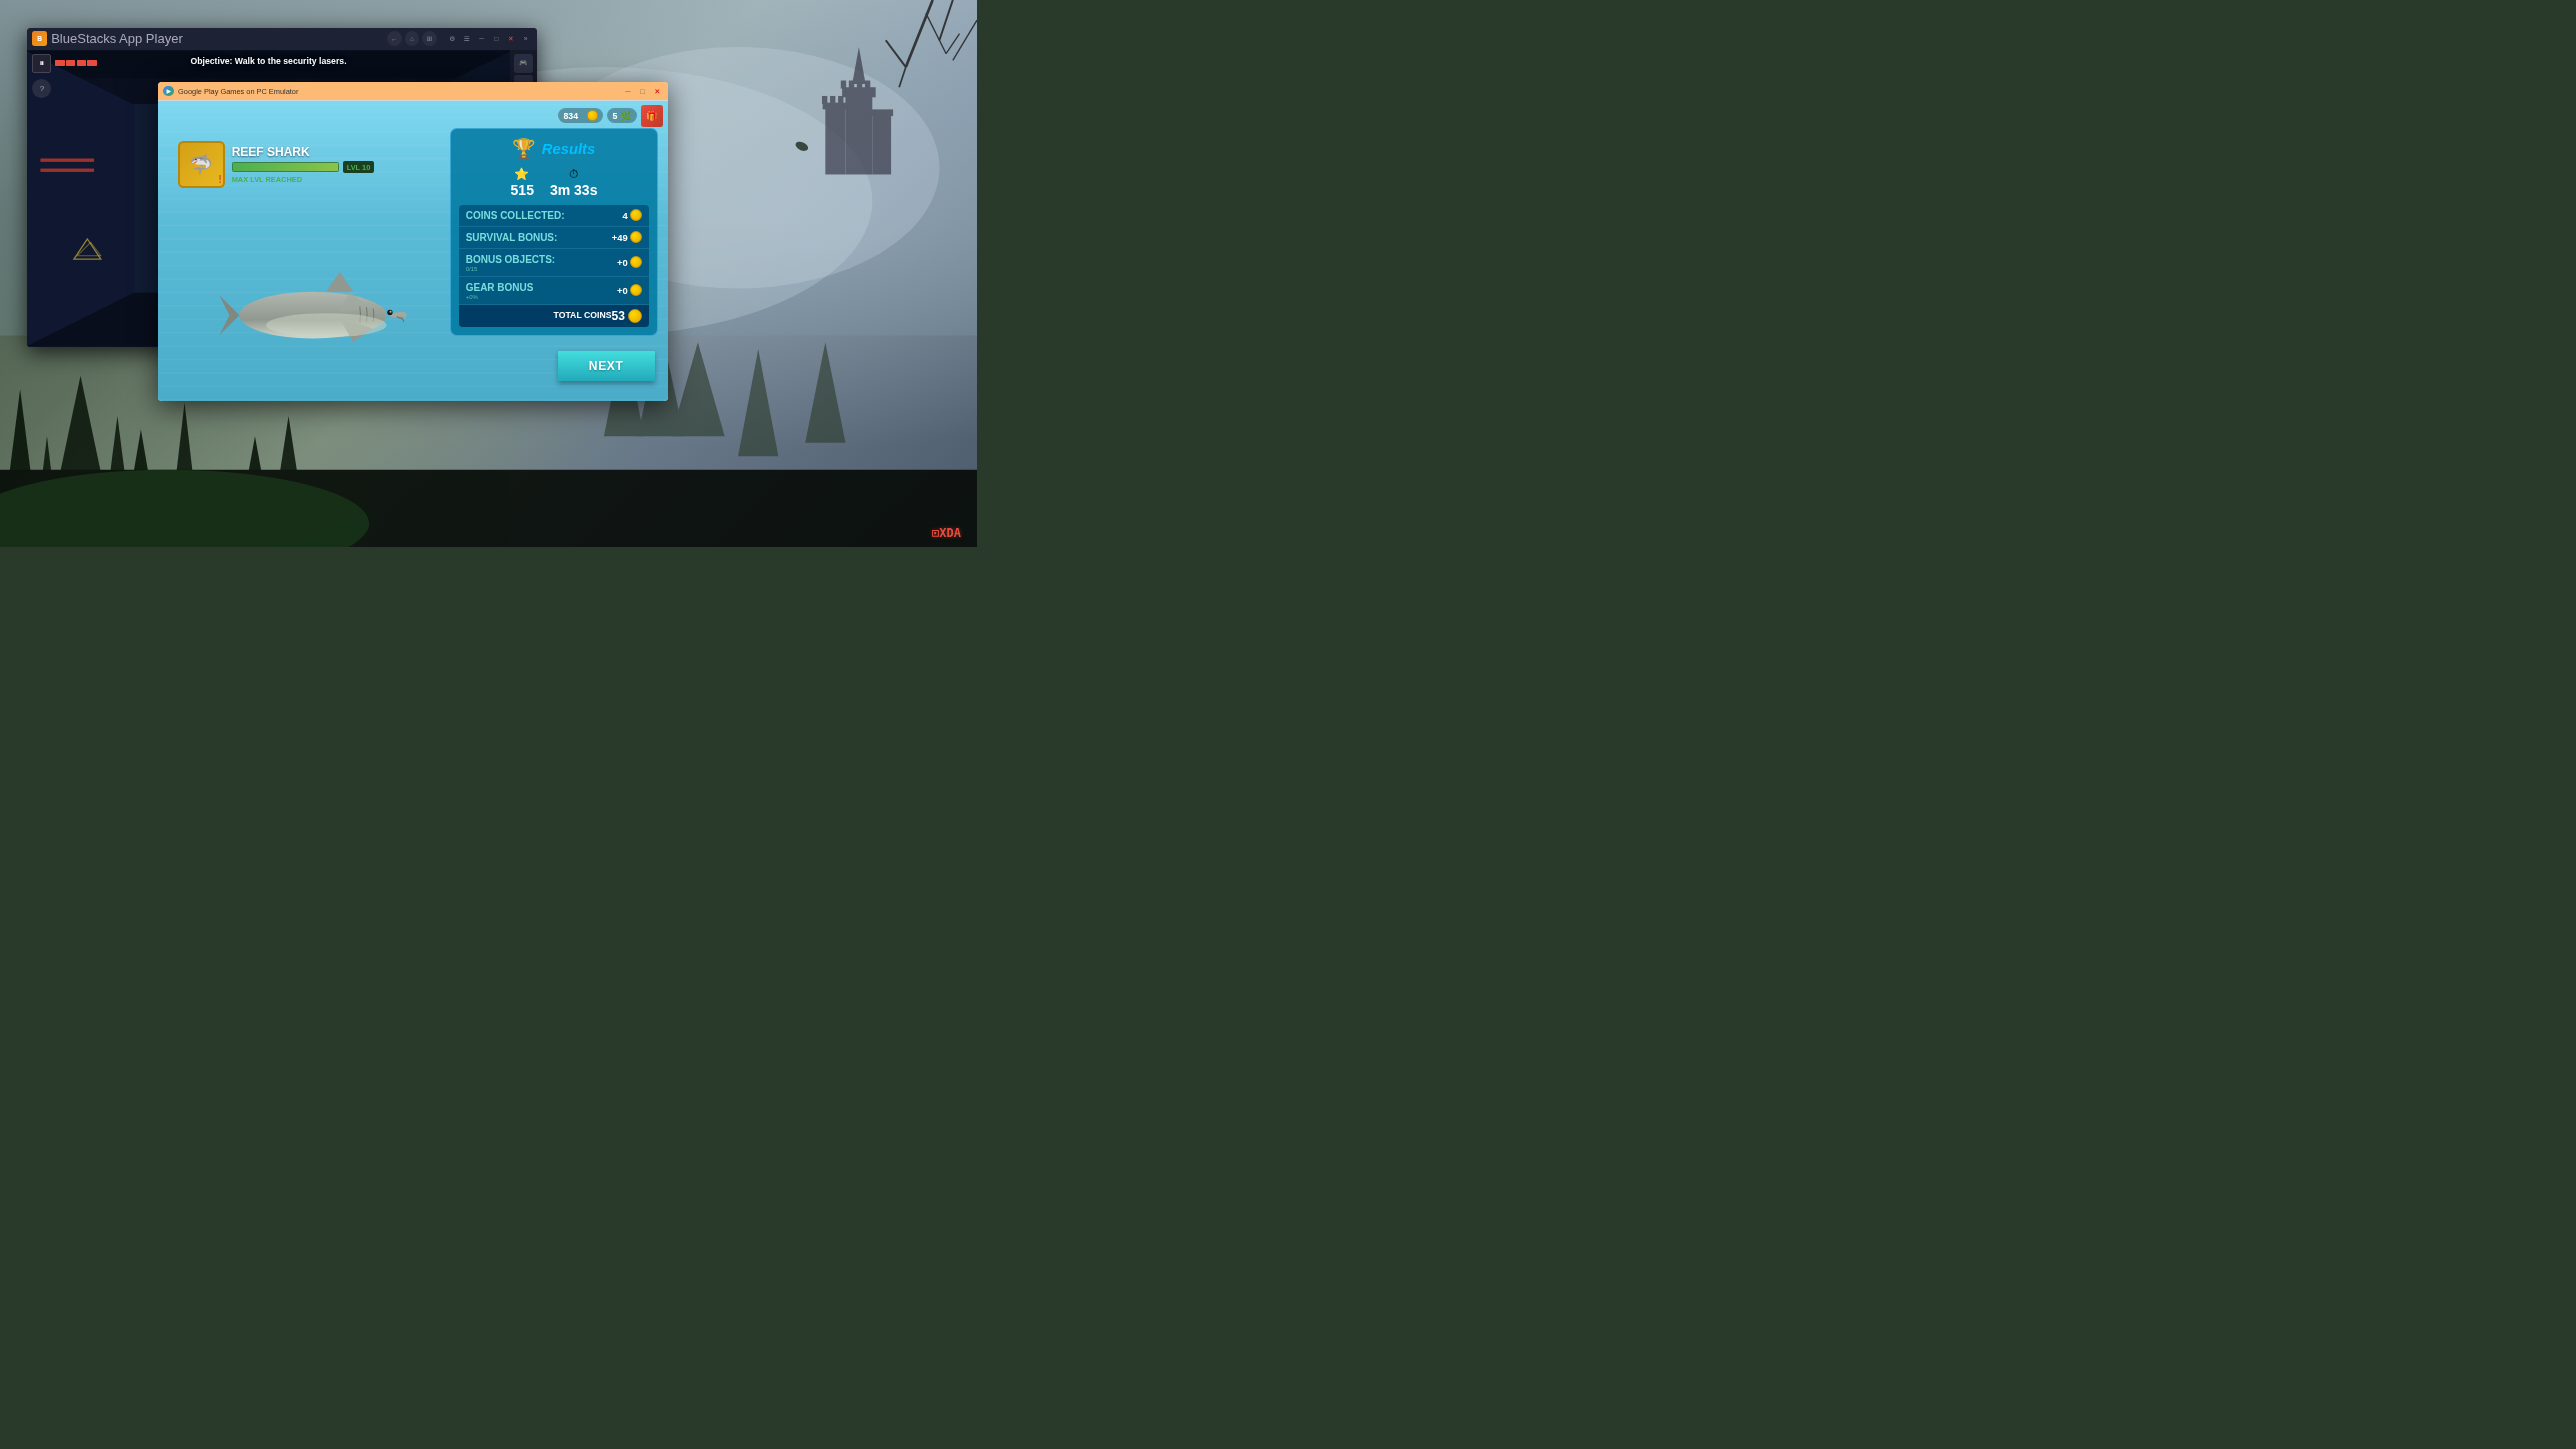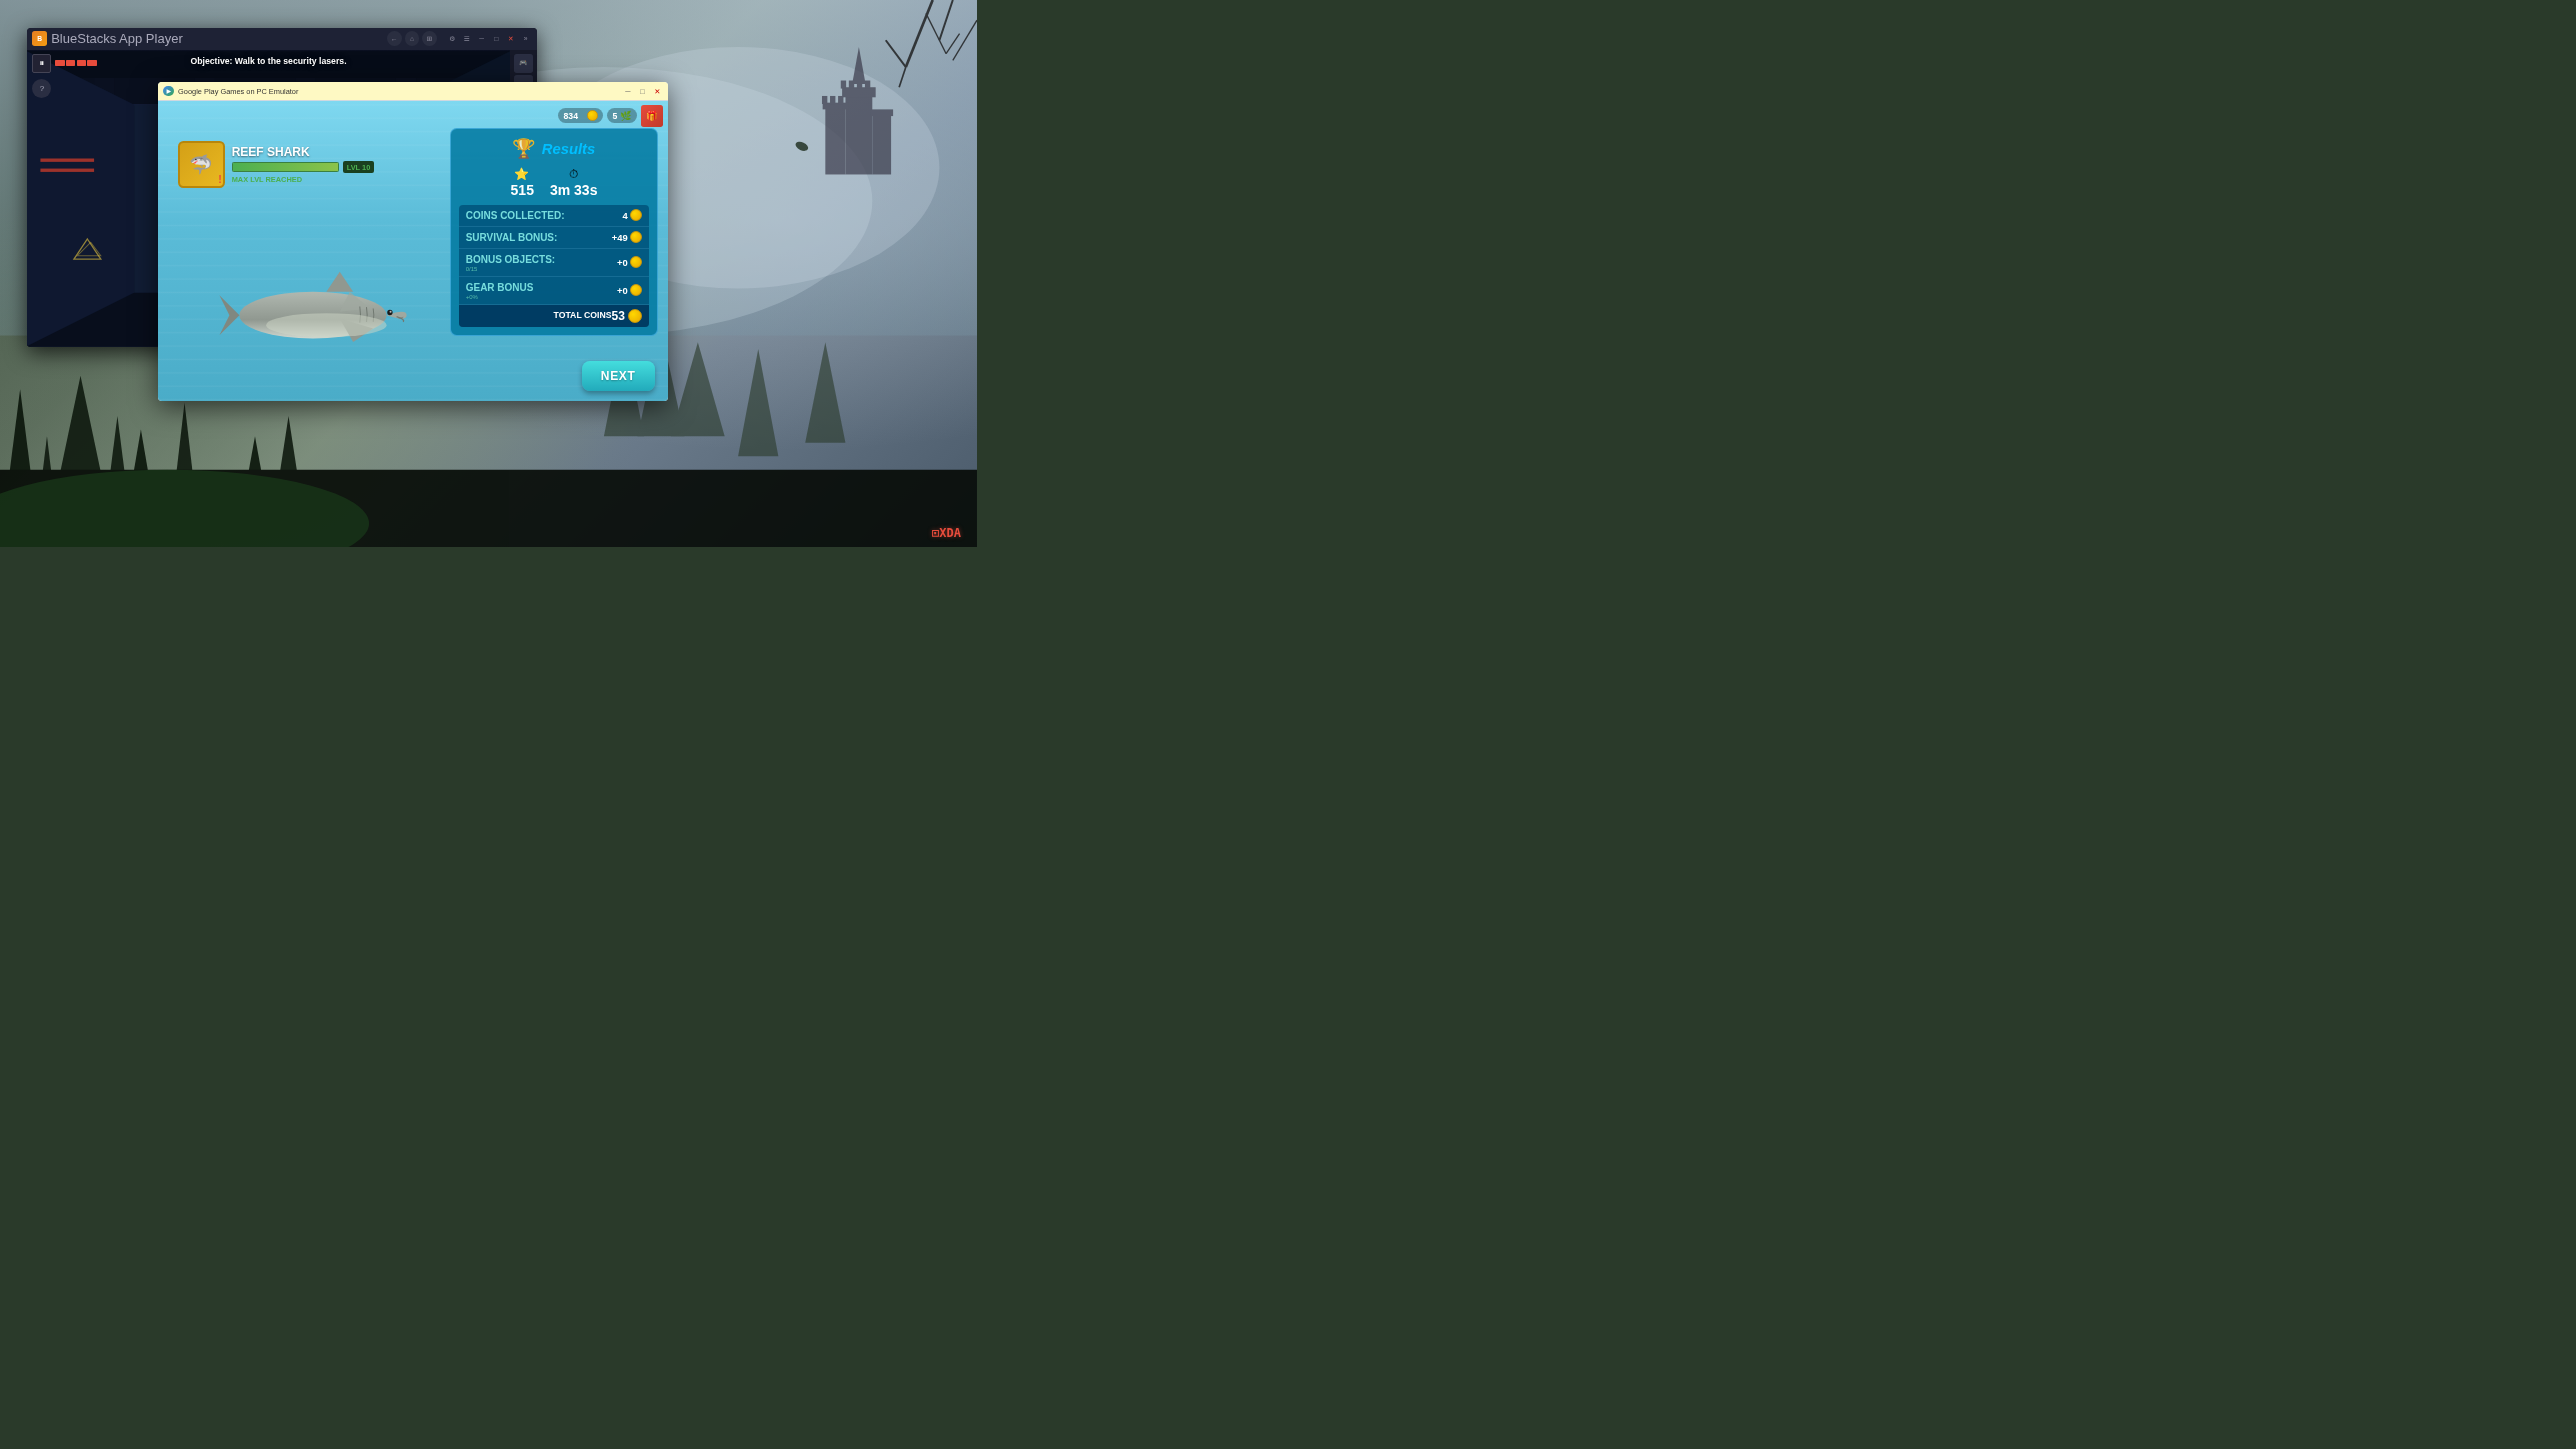--- a/index.html
+++ b/index.html
@@ -202,21 +202,21 @@
       border-radius: 4px;
       box-shadow: 0 5.4px 27px rgba(0,0,0,0.6);
       display: flex;
       flex-direction: column;
       overflow: hidden;
       z-index: 10;
     }
 
     .gpg-titlebar {
       height: 19px;
-      background: #fef9c3;
+      background: #fdba74;
       display: flex;
       align-items: center;
       padding: 0 5.4px;
       gap: 4px;
       border-bottom: 0.7px solid #d0d8e0;
       flex-shrink: 0;
     }
 
     .gpg-logo {
       width: 10.7px;
@@ -564,28 +564,28 @@
     }
 
     .total-value {
       font-size: 12px !important;
       color: white !important;
     }
 
     
     .next-button {
       position: absolute;
-      bottom: 10px;
+      bottom: 20px;
       right: 13.4px;
       background: linear-gradient(to bottom, #4dd, #2ab);
       color: white;
       font-size: 12px;
       font-weight: bold;
-      padding: 8px 19px;
-      border-radius: 8px;
+      padding: 8px 31px;
+      border-radius: 1px;
       cursor: pointer;
       border: none;
       text-shadow: 0 0.7px 2px rgba(0,0,0,0.3);
       box-shadow: 0 2.7px 5.4px rgba(0,0,0,0.3);
       letter-spacing: 0.7px;
     }
 
     
     .xda-watermark {
       position: absolute;

